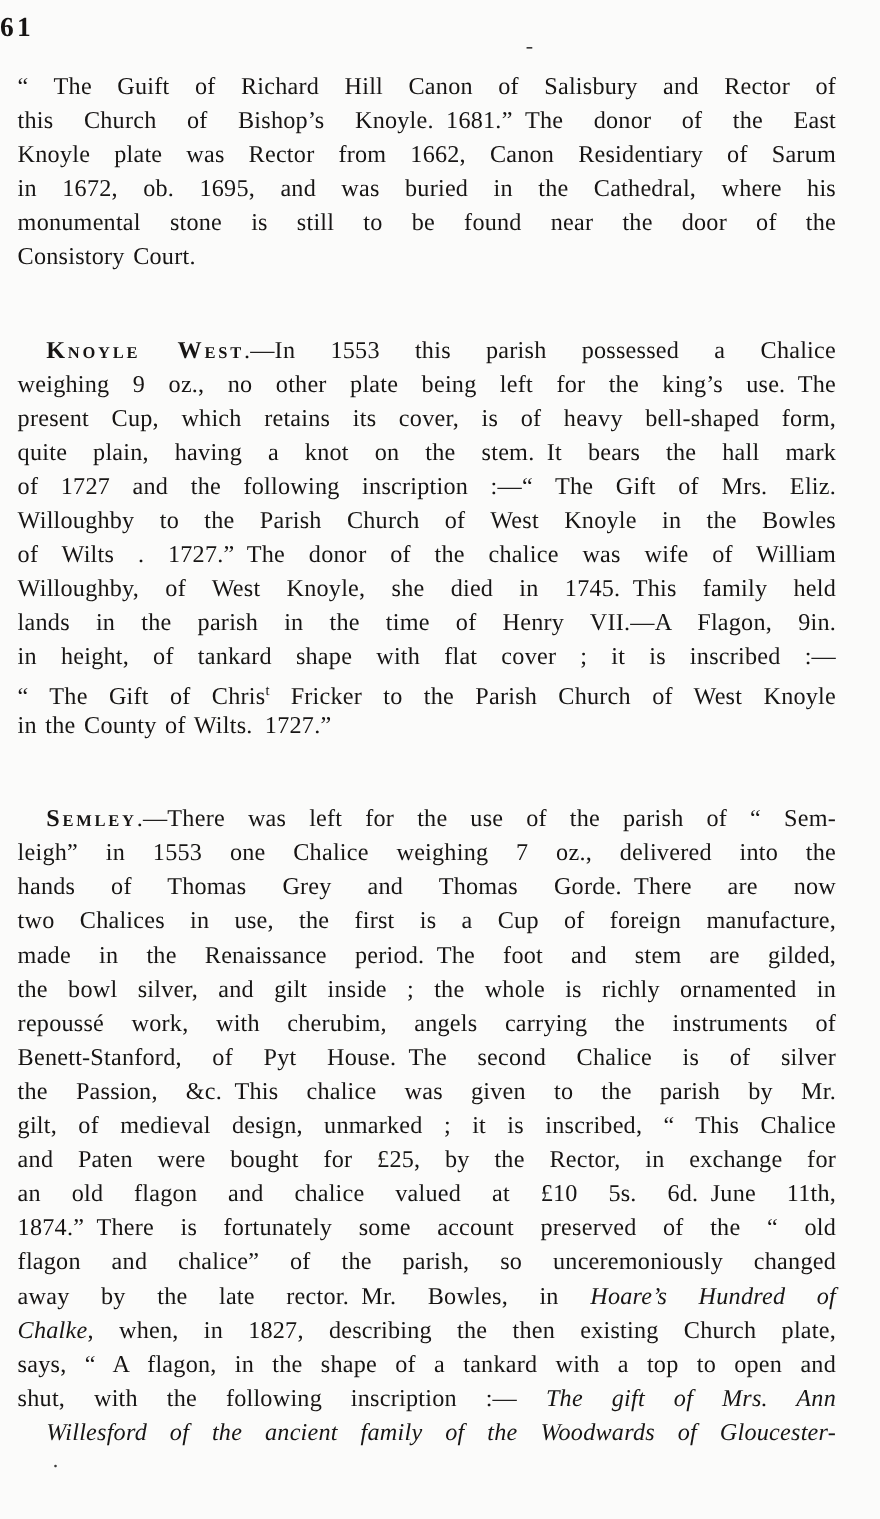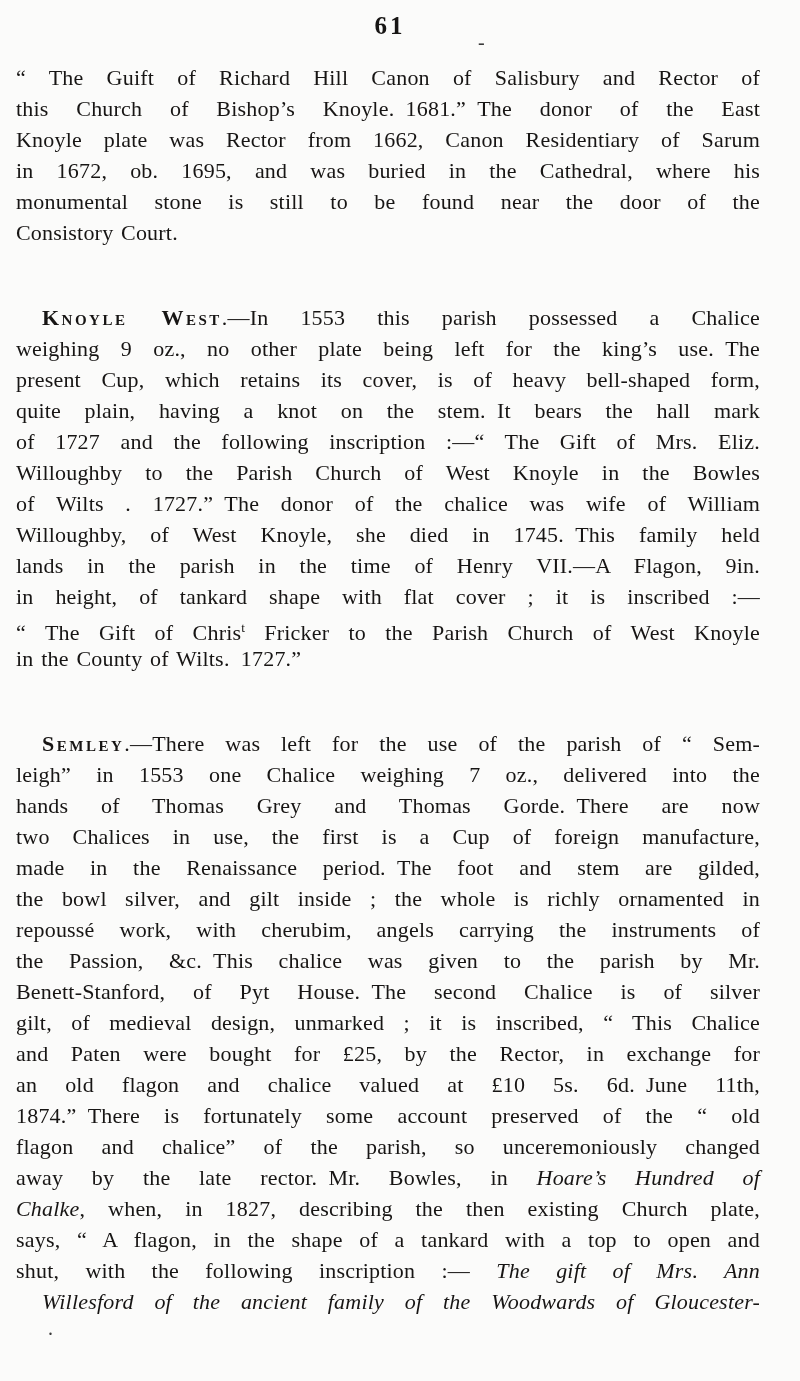--- a/index.html
+++ b/index.html
@@ -13,21 +13,21 @@
     background: #fbfbfa;
     color: #171514;
     font-family: "Liberation Serif", "DejaVu Serif", serif;
     overflow: hidden;
   }
   .page-number {
     position: absolute;
     top: 12px;
     left: 0;
     width: 780px;
-    text-align: center;
+    text-align: left;
     font-size: 25px;
     letter-spacing: 3px;
     font-weight: 600;
   }
   .text-block {
     position: absolute;
     left: 16px;
     top: 62px;
     width: 744px;
     font-size: 22px;
@@ -95,22 +95,22 @@
       <div class="line no-just"><span class="seg">in the County of Wilts. 1727.”</span></div>
     </div>
     <div class="para">
       <div class="line indent"><span class="seg sc">Semley</span><span class="seg">.—There was left for the use of the parish of “ Sem-</span></div>
       <div class="line"><span class="seg">leigh” in 1553 one Chalice weighing 7 oz., delivered into the</span></div>
       <div class="line"><span class="seg">hands of Thomas Grey and Thomas Gorde. There are now</span></div>
       <div class="line"><span class="seg">two Chalices in use, the first is a Cup of foreign manufacture,</span></div>
       <div class="line"><span class="seg">made in the Renaissance period. The foot and stem are gilded,</span></div>
       <div class="line"><span class="seg">the bowl silver, and gilt inside ; the whole is richly ornamented in</span></div>
       <div class="line"><span class="seg">repoussé work, with cherubim, angels carrying the instruments of</span></div>
+      <div class="line"><span class="seg">Benett-Stanford, of Pyt House. The second Chalice is of silver</span></div>
       <div class="line"><span class="seg">the Passion, &amp;c. This chalice was given to the parish by Mr.</span></div>
-      <div class="line"><span class="seg">Benett-Stanford, of Pyt House. The second Chalice is of silver</span></div>
       <div class="line"><span class="seg">gilt, of medieval design, unmarked ; it is inscribed, “ This Chalice</span></div>
       <div class="line"><span class="seg">and Paten were bought for £25, by the Rector, in exchange for</span></div>
       <div class="line"><span class="seg">an old flagon and chalice valued at £10 5s. 6d. June 11th,</span></div>
       <div class="line"><span class="seg">1874.” There is fortunately some account preserved of the “ old</span></div>
       <div class="line"><span class="seg">flagon and chalice” of the parish, so unceremoniously changed</span></div>
       <div class="line"><span class="seg">away by the late rector. Mr. Bowles, in </span><span class="seg i">Hoare’s Hundred of</span></div>
       <div class="line"><span class="seg i">Chalke</span><span class="seg">, when, in 1827, describing the then existing Church plate,</span></div>
       <div class="line"><span class="seg">says, “ A flagon, in the shape of a tankard with a top to open and</span></div>
       <div class="line"><span class="seg">shut, with the following inscription :— </span><span class="seg i">The gift of Mrs. Ann</span></div>
       <div class="line indent"><span class="seg i">Willesford of the ancient family of the Woodwards of Gloucester-</span></div>

